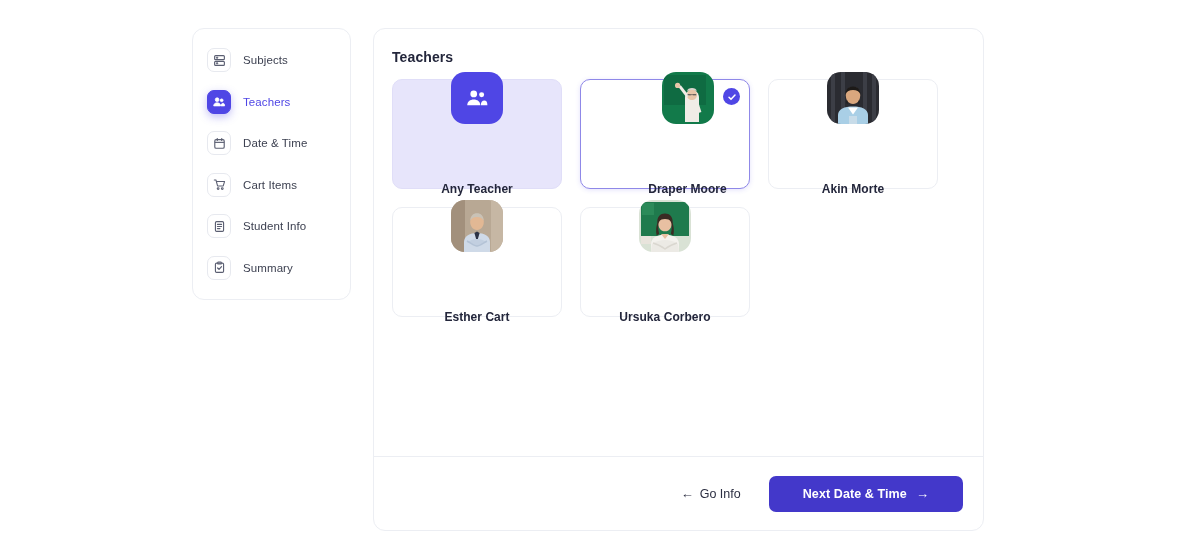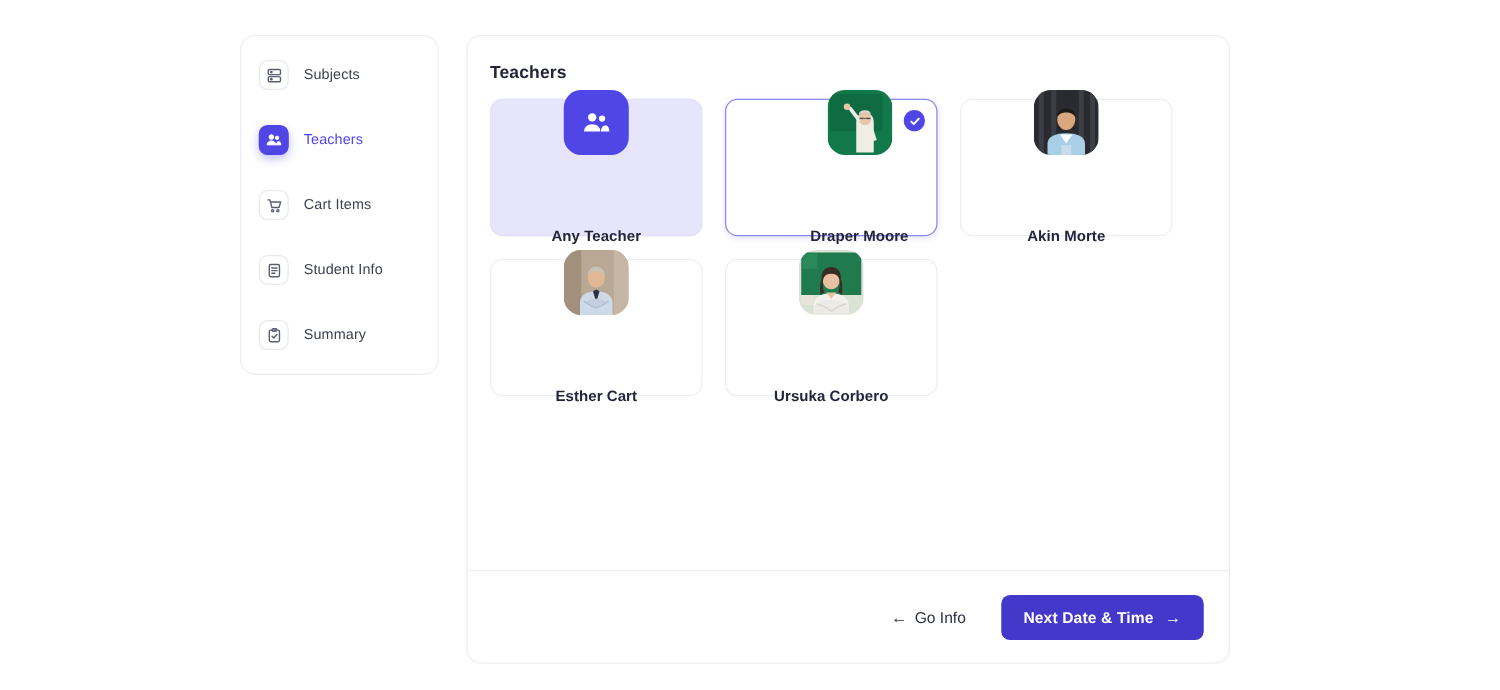--- a/index.html
+++ b/index.html
@@ -210,21 +210,21 @@
     background: #4338ca;
     border: none;
     border-radius: 7px;
     font-family: "Liberation Sans", sans-serif;
     font-size: 12.5px;
     font-weight: bold;
     color: #ffffff;
     cursor: pointer;
     display: flex;
     gap: 9px;
-    padding: 11px 18px;
+    padding: 11px 34px;
     letter-spacing: 0.1px;
   }
   .arrow { font-size: 13px; line-height: 1; }
 </style>
 </head>
 <body>
 
 <div id="app">
 
   <nav class="sidebar">
@@ -246,20 +246,31 @@
         <svg width="14" height="14" viewBox="0 0 18 18" fill="none">
           <circle cx="6.6" cy="6" r="2.4" fill="#ffffff" stroke="none"></circle>
           <circle cx="12.4" cy="6.8" r="1.8" fill="#ffffff" stroke="none"></circle>
           <path d="M2.2 14c0-2.5 2-4 4.4-4s4.4 1.5 4.4 4z" fill="#ffffff" stroke="none"></path>
           <path d="M11.6 14c0-1.9 0.9-3.3 2.5-3.3 1.3 0 2.1 1 2.1 3.3z" fill="#ffffff" stroke="none"></path>
         </svg>
       </span>
       <span class="nav-label">Teachers</span>
     </div>
 
+    <div class="nav-item">
+      <span class="nav-icon">
+        <svg width="13" height="13" viewBox="0 0 16 16" fill="none">
+          <rect x="2.2" y="3.2" width="11.6" height="10.6" rx="1.6" stroke-width="1.4"></rect>
+          <line x1="2.2" y1="6.6" x2="13.8" y2="6.6" stroke-width="1.4"></line>
+          <line x1="5.3" y1="1.8" x2="5.3" y2="4.2" stroke-width="1.4" stroke-linecap="round"></line>
+          <line x1="10.7" y1="1.8" x2="10.7" y2="4.2" stroke-width="1.4" stroke-linecap="round"></line>
+        </svg>
+      </span>
+      <span class="nav-label">Date &amp; Time</span>
+    </div>
 
     <div class="nav-item">
       <span class="nav-icon">
         <svg width="13" height="13" viewBox="0 0 16 16" fill="none">
           <path d="M1.6 2.4h2l2 7.4h7l1.6-5.4H4.4" stroke-width="1.35" stroke-linecap="round" stroke-linejoin="round"></path>
           <circle cx="6.3" cy="13" r="1.1" stroke-width="1.3"></circle>
           <circle cx="11.4" cy="13" r="1.1" stroke-width="1.3"></circle>
         </svg>
       </span>
       <span class="nav-label">Cart Items</span>

